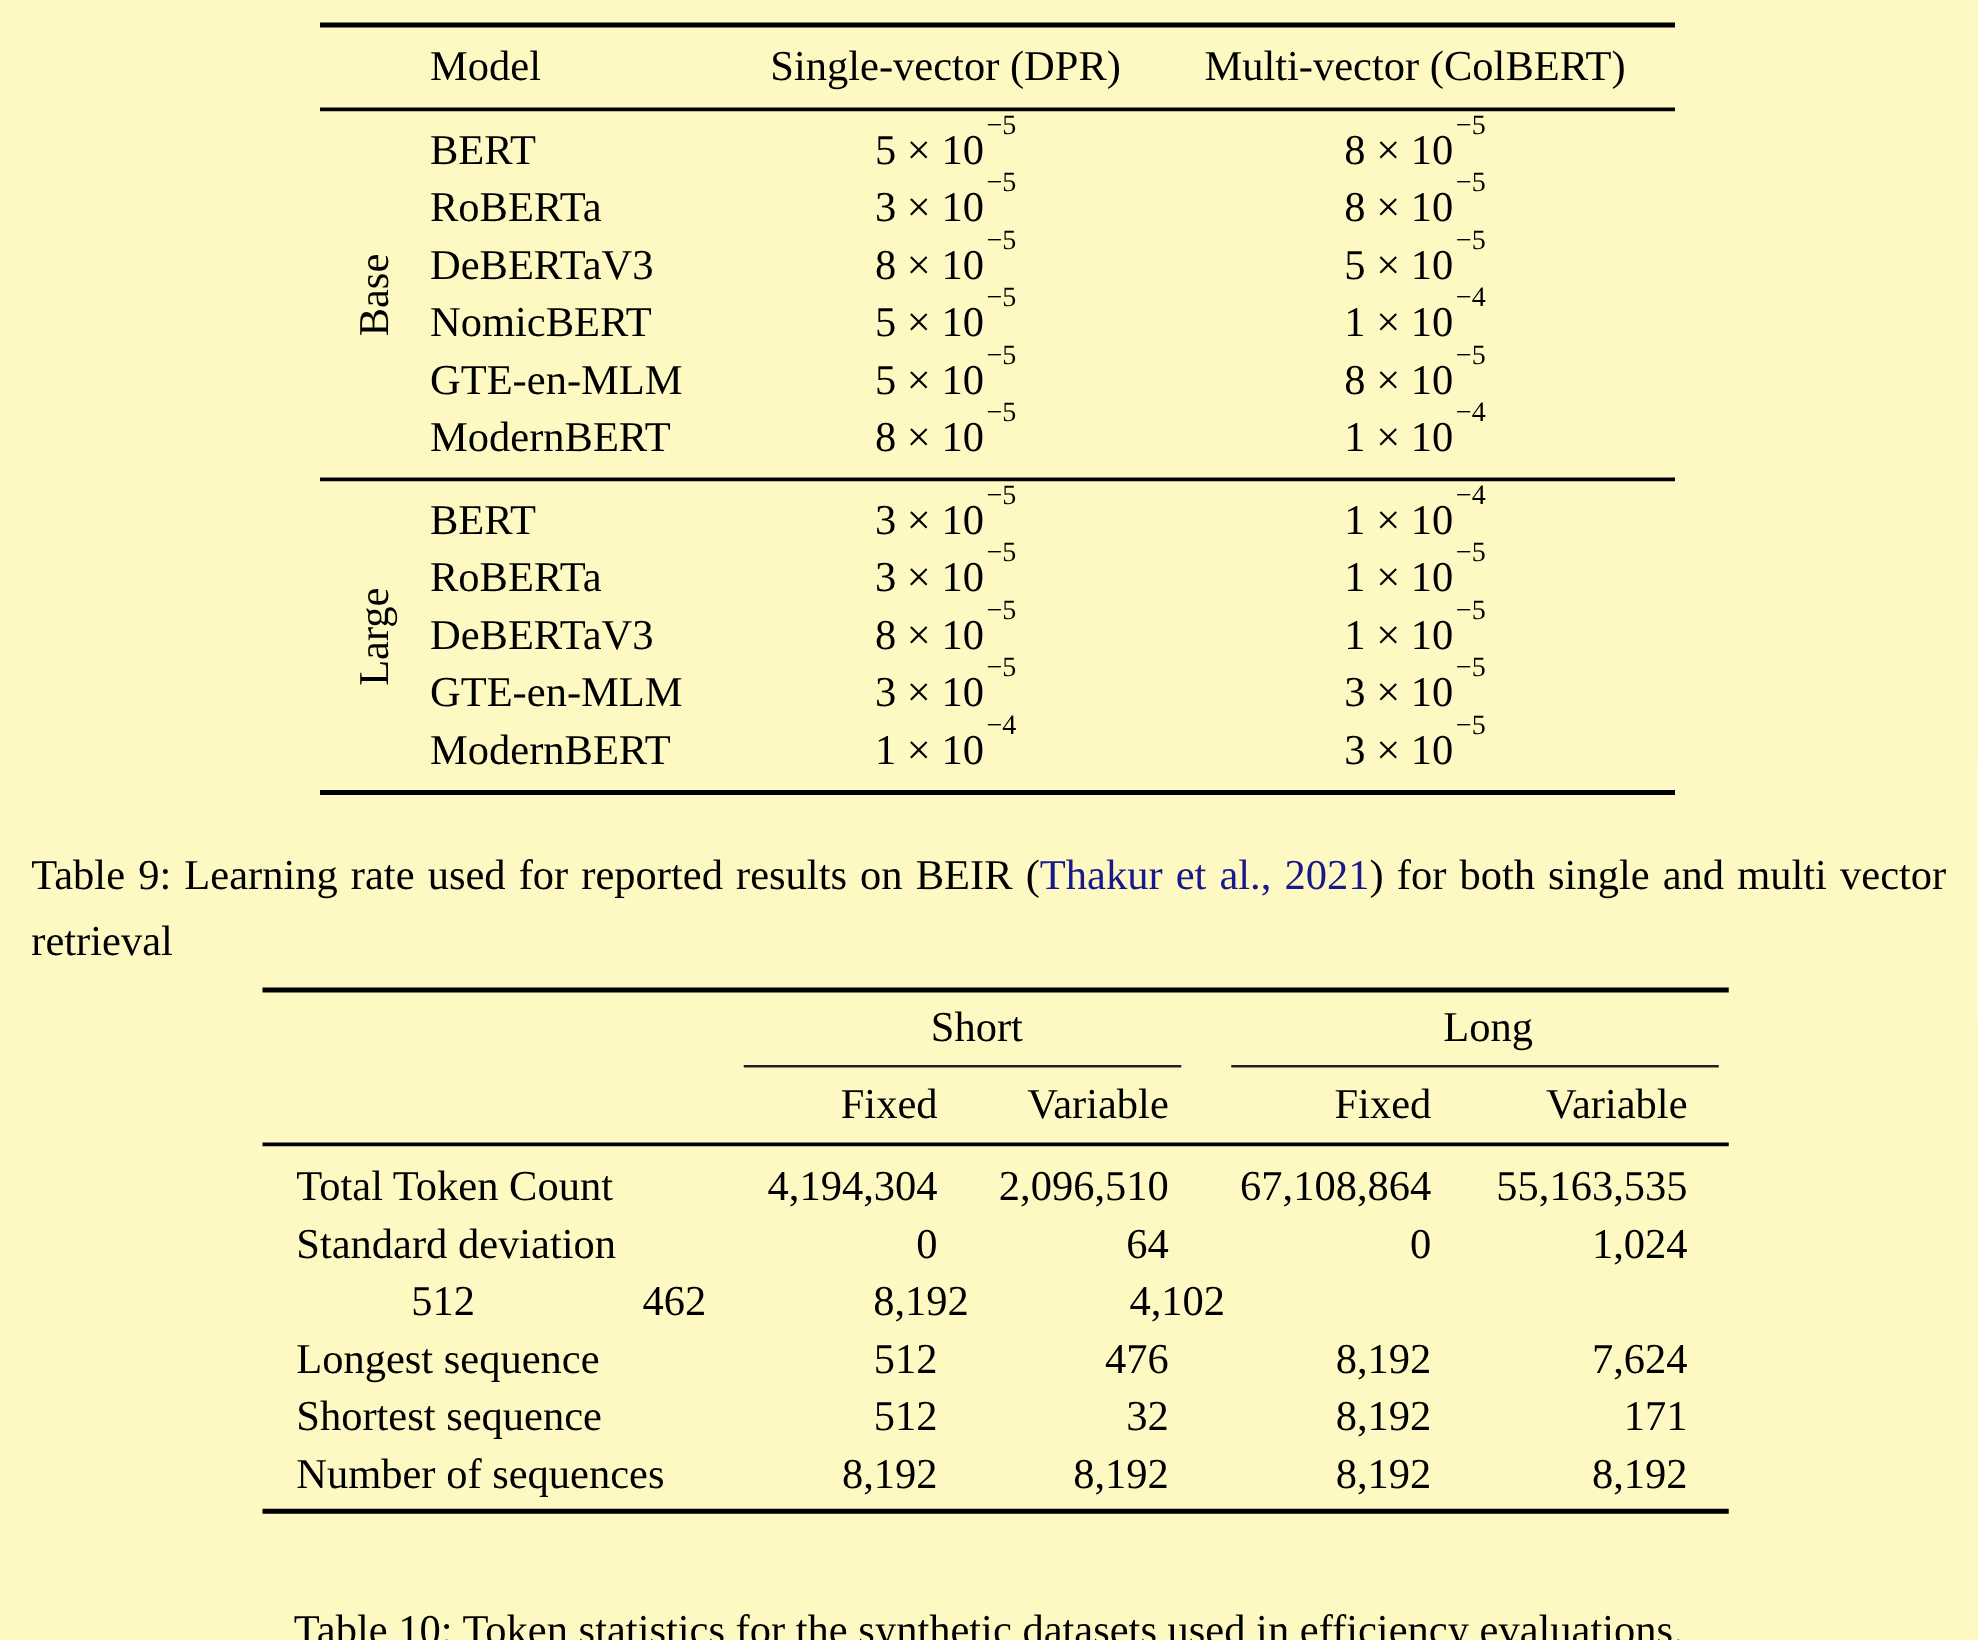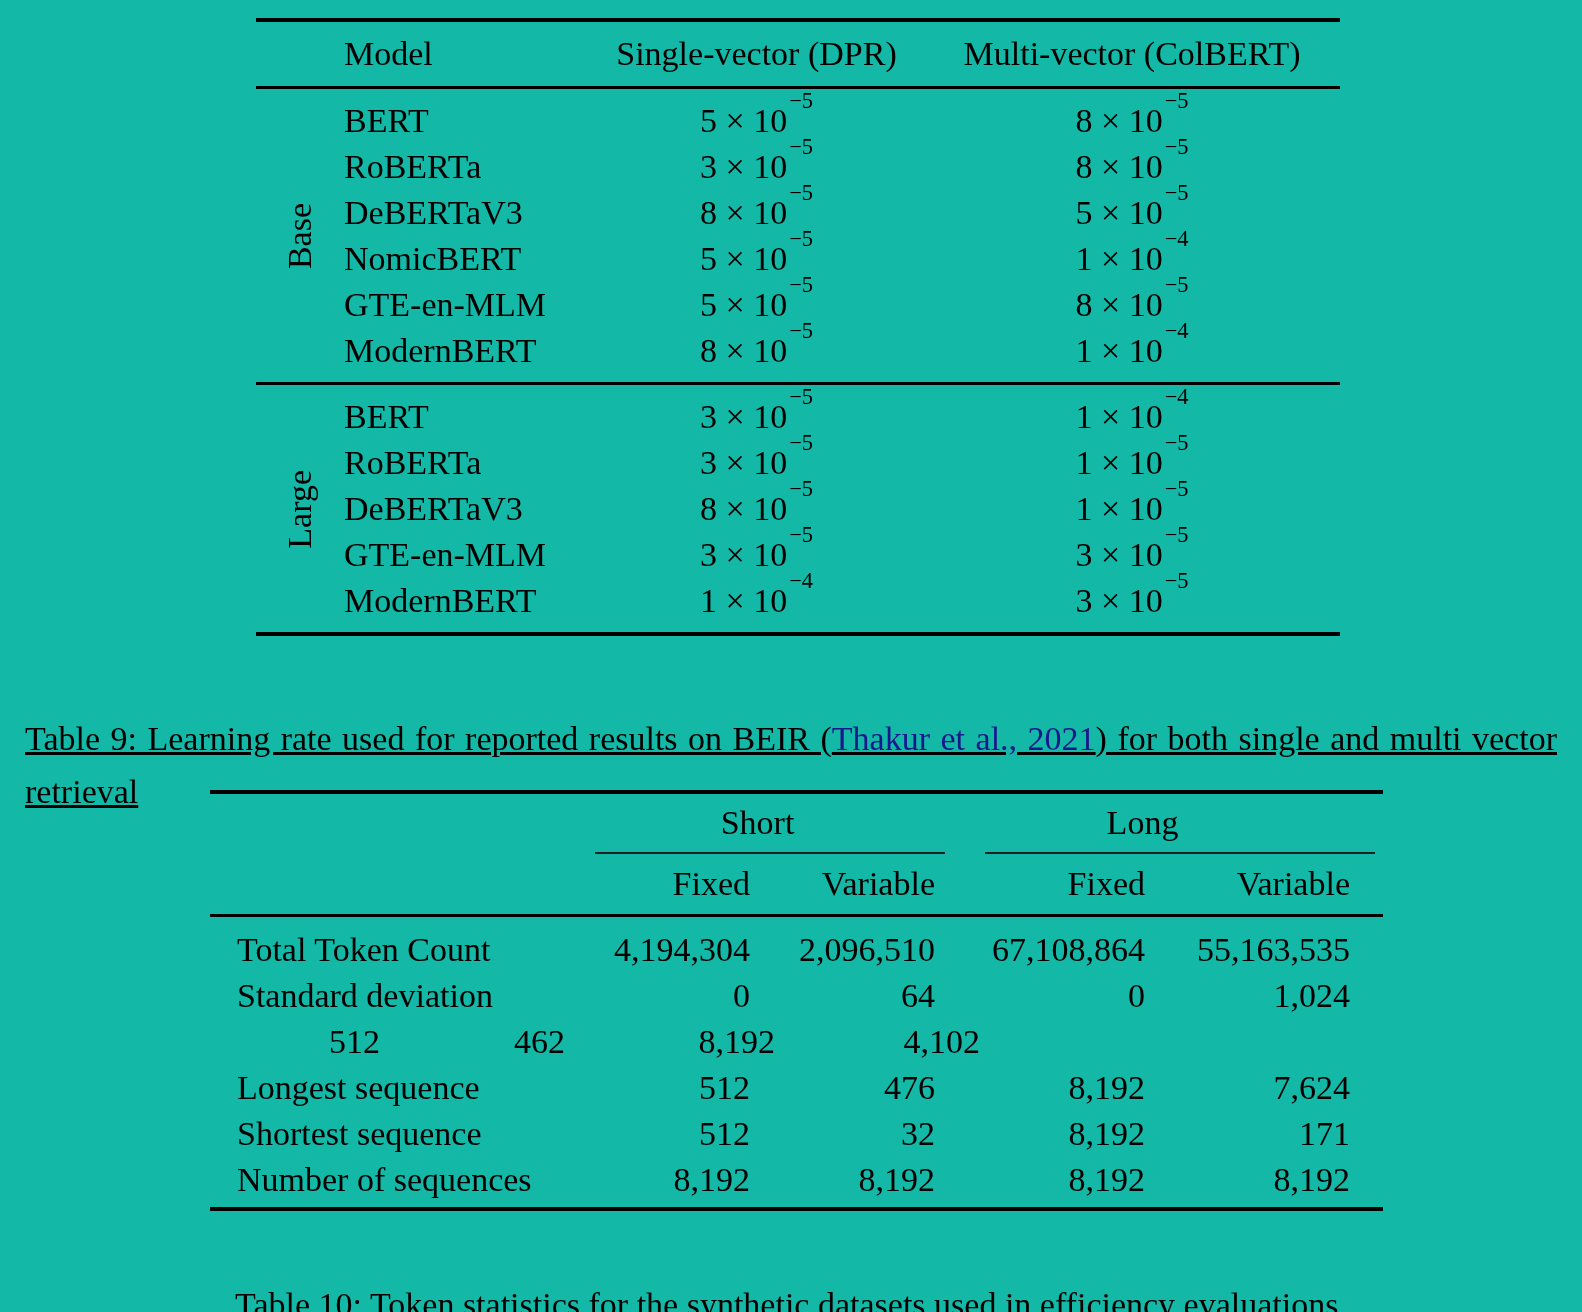--- a/index.html
+++ b/index.html
@@ -1,20 +1,20 @@
 <!DOCTYPE html>
 <html><head>
 <meta charset="utf-8">
 <style>
   html, body { margin: 0; padding: 0; background: #ffffff; }
   .page {
     position: relative;
     width: 1582px;
     height: 1312px;
-    background: #14b8a6;
+    background: #fef9c3;
     color: #000000;
     font-family: "Liberation Serif", "DejaVu Serif", serif;
     font-size: 34px;
     overflow: hidden;
   }
 
   
   .rule { background: #000; }
   .rule.thick { height: 4px; }
   .rule.mid   { height: 3px; }
@@ -39,30 +39,29 @@
     font-size: 0.66em;
     line-height: 0;
     position: relative;
     top: -0.52em;
     margin-left: 2px;
   }
 
   
   .cap9 {
     position: absolute;
-    left: 25px; top: 678px; width: 1532px;
+    left: 25px; top: 640px; width: 1532px;
     text-align: justify;
     line-height: 53px;
-    text-decoration: underline;
   }
   .cite-link { color: #18188C; text-decoration: none; cursor: pointer; }
 
   
   .t10 { position: absolute; left: 210px; top: 790px; width: 1173px; }
-  .t10 .grouphead { display: flex; height: 58px; align-items: center; }
+  .t10 .grouphead { display: flex; height: 58px; align-items: center; gap: 24px; }
   .g-spacer { flex: 0 0 370px; }
   .g-short  { flex: 0 0 355px; text-align: center; }
   .g-long   { flex: 0 0 415px; text-align: center; }
   .cmidrow { position: relative; height: 2px; }
   .cmid { position: absolute; top: 0; height: 2px; background: #222; }
   .cmid.short { left: 385px; width: 350px; }
   .cmid.long  { left: 775px; width: 390px; }
   .t10 .subhead { display: flex; height: 60px; align-items: center; }
   .t10 .datarows { padding: 10px 0 4px 0; }
   .t10 .trow { height: 46px; }

